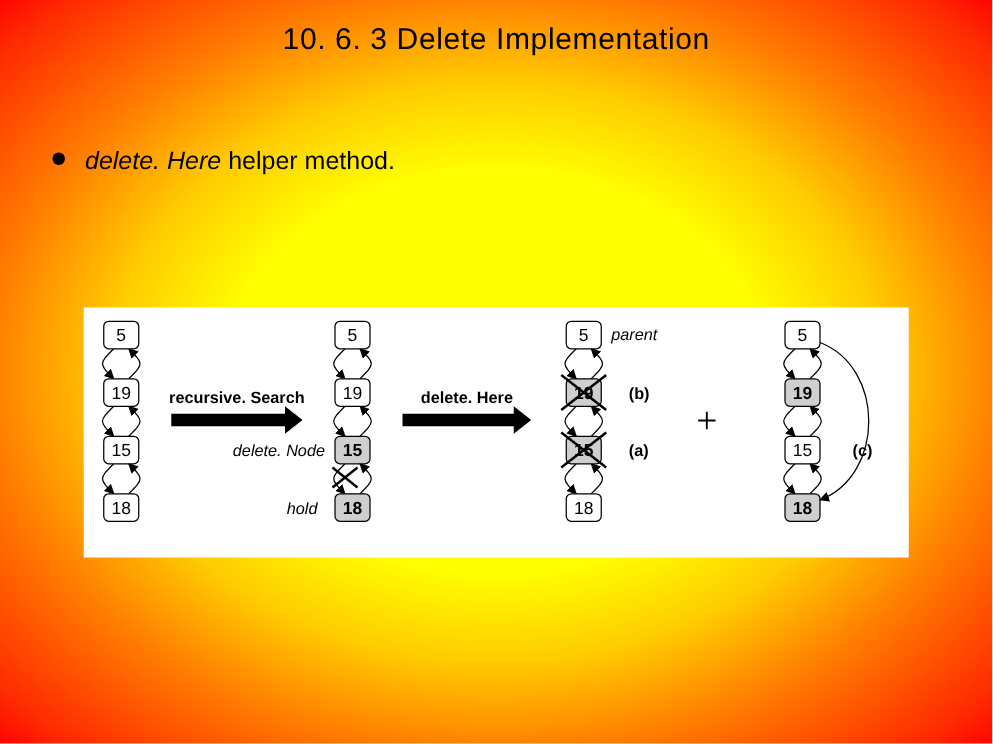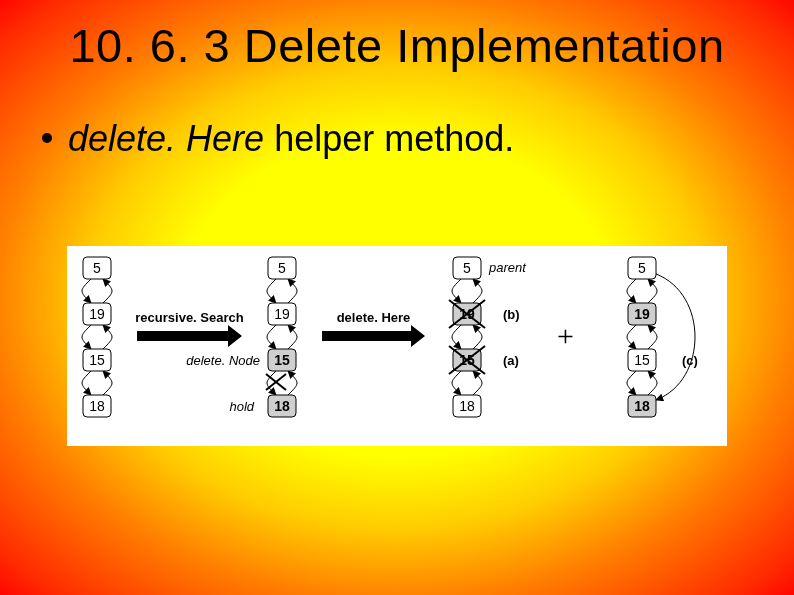--- a/index.html
+++ b/index.html
@@ -1,19 +1,19 @@
 <!DOCTYPE html>
 <html><head>
 <meta charset="utf-8">
 <style>
   html,body{margin:0;padding:0;width:794px;height:595px;overflow:hidden;font-family:Arial,Helvetica,sans-serif}
   .slide{width:794px;height:595px;position:relative;
     background:radial-gradient(ellipse at center,#ffff00 0%,#ffff00 38%,#ffcc00 55%,#ff7e00 72%,#ff2a00 93%,#ff0600 100%)}
-  .title{position:absolute;left:0;right:0;top:18px;text-align:center;font-size:47px;color:#000;letter-spacing:.5px}
-  .bullet{position:absolute;left:42px;top:118px;font-size:36px;color:#000}
+  .title{position:absolute;left:0;right:0;top:18px;text-align:center;font-size:24px;color:#000;letter-spacing:.5px}
+  .bullet{position:absolute;left:42px;top:118px;font-size:20px;color:#000}
   .bullet .dot{display:inline-block;width:10px;height:10px;border-radius:50%;background:#000;margin-right:16px;vertical-align:middle;transform:translateY(-3px)}
   .em{font-style:italic}
   .panel{position:absolute;left:67px;top:246px;width:660px;height:200px;background:#fff}
   svg{position:absolute;left:0;top:0}
 </style>
 </head>
 <body>
 
 <div class="slide">
   <div class="title">10. 6. 3 Delete Implementation</div>

